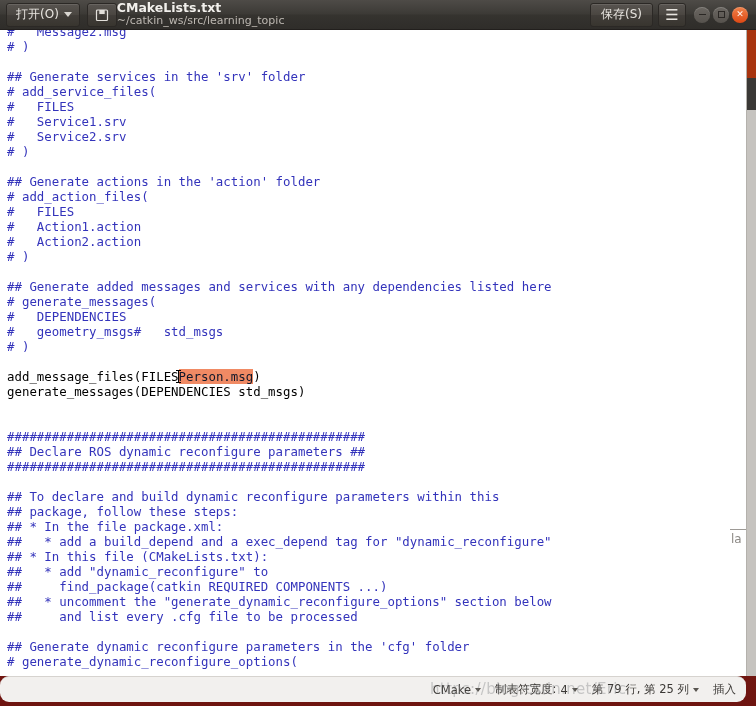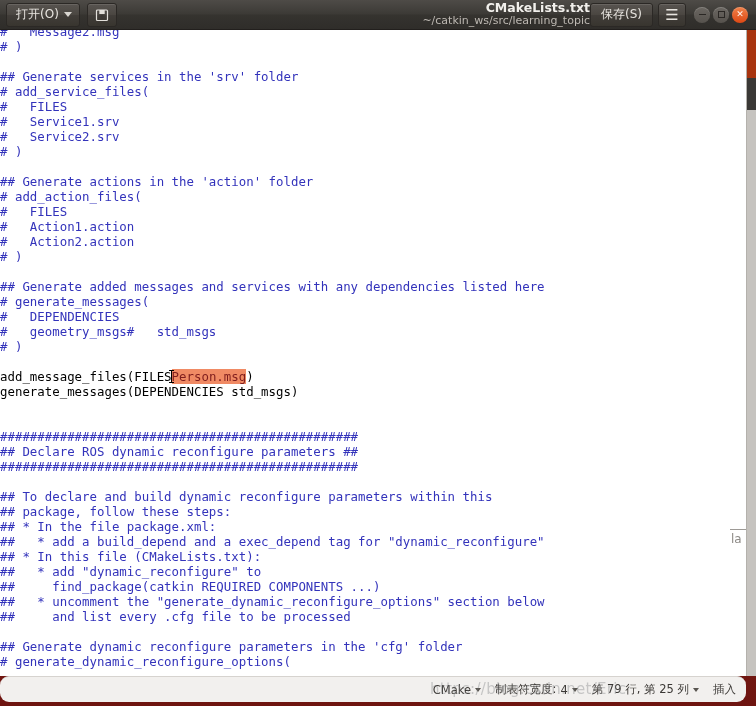--- a/index.html
+++ b/index.html
@@ -42,21 +42,21 @@
     border-left: 4px solid transparent;
     border-right: 4px solid transparent;
     border-top: 5px solid #d9d6d1;
   }
   #saveas-btn { width: 30px; margin-left: 7px; }
   #save-btn { padding: 0 10px; margin-right: 5px; }
   #menu-btn { width: 28px; margin-right: 8px; font-size: 15px; }
 
   #title-wrap {
     flex: 1;
-    text-align: right;
+    text-align: left;
     color: #f2f0ec;
     line-height: 1.05;
     padding-bottom: 1px;
   }
   #title-wrap .t1 { font-size: 12.5px; font-weight: bold; display:block; }
   #title-wrap .t2 { font-size: 11px; color: #bdb8b2; display:block; margin-top:1px; }
 
   #wincontrols { display: flex; align-items: center; gap: 3px; padding-right: 4px; }
   .wc {
     width: 16px; height: 16px; border-radius: 50%;
@@ -72,33 +72,33 @@
 
   
   #editor {
     position: absolute; left: 0; top: 30px;
     width: 746px; height: 646px;
     background: #ffffff;
     overflow: hidden;
   }
   #code {
     position: absolute;
-    left: 0; top: -6px;
+    left: 7px; top: -6px;
     padding: 0 0 0 0;
     font-family: "DejaVu Sans Mono", "Liberation Mono", monospace;
     font-size: 12.4px;
     line-height: 15px;
     white-space: pre;
     color: #3333bb;
   }
   #code .ln { display: block; height: 15px; }
   #code .code-plain { color: #000000; }
   #code .sel {
     background: #f08a64;
-    color: #7f1d1d;
+    color: #0f172a;
   }
   #caret {
     display: inline-block;
     width: 1px; height: 13px;
     background: #000;
     vertical-align: -2px;
     margin: 0 -0.5px;
     position: relative;
   }
   #caret::before, #caret::after {

